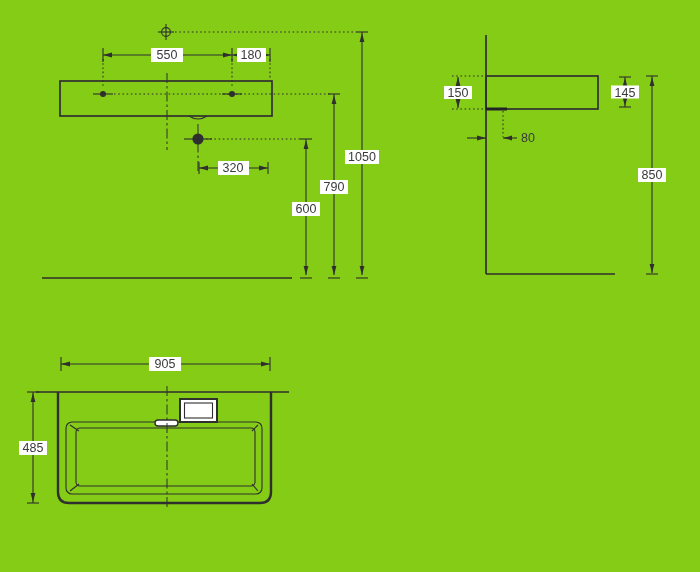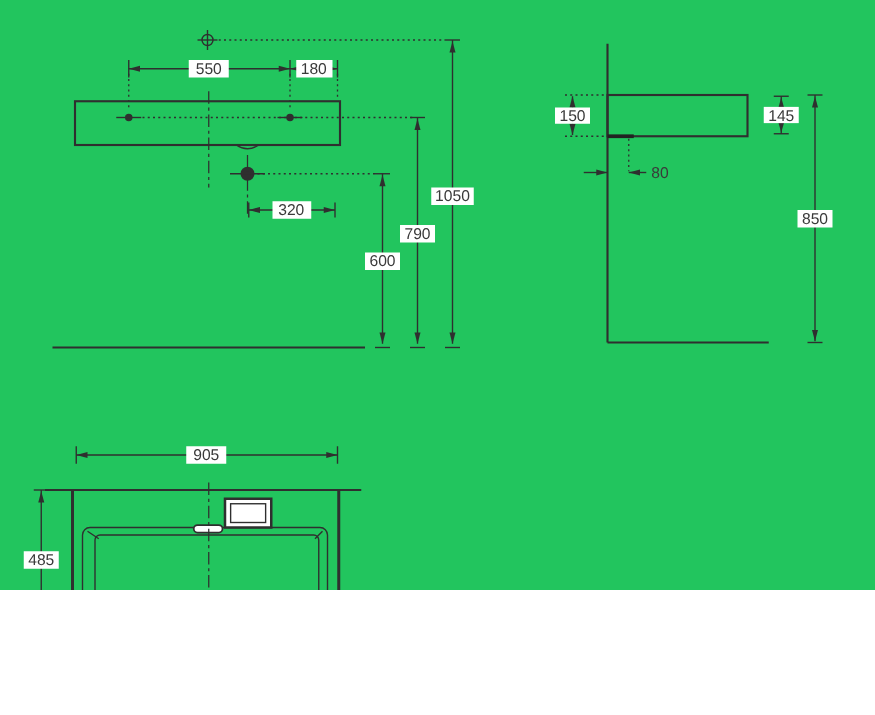--- a/index.html
+++ b/index.html
@@ -1,16 +1,16 @@
 <!DOCTYPE html>
 <html><head>
 <meta charset="utf-8">
 <style>
   html,body{margin:0;padding:0;background:#ffffff;}
-  #canvas{position:relative;width:700px;height:472px;background:#22c55e;overflow:hidden;
+  #canvas{position:relative;width:700px;height:572px;background:#84cc16;overflow:hidden;
           font-family:"Liberation Sans", sans-serif;text-align:right;}
   svg{display:block;}
   .ln{stroke:#2f2f2f;fill:none;stroke-width:1.1;stroke-linecap:butt;}
   .obj{stroke:#2f2f2f;fill:none;stroke-width:1.7;}
   .thick{stroke:#2f2f2f;fill:none;stroke-width:2.4;}
   .bold3{stroke:#222;fill:none;stroke-width:3;}
   .dot{stroke:#2f2f2f;fill:none;stroke-width:1.05;stroke-dasharray:1.6 2.6;}
   .cl{stroke:#2f2f2f;fill:none;stroke-width:1;stroke-dasharray:10 3 2.5 3;}
   .fillc{fill:#2f2f2f;stroke:none;}
   .wbg{fill:#ffffff;stroke:none;}

